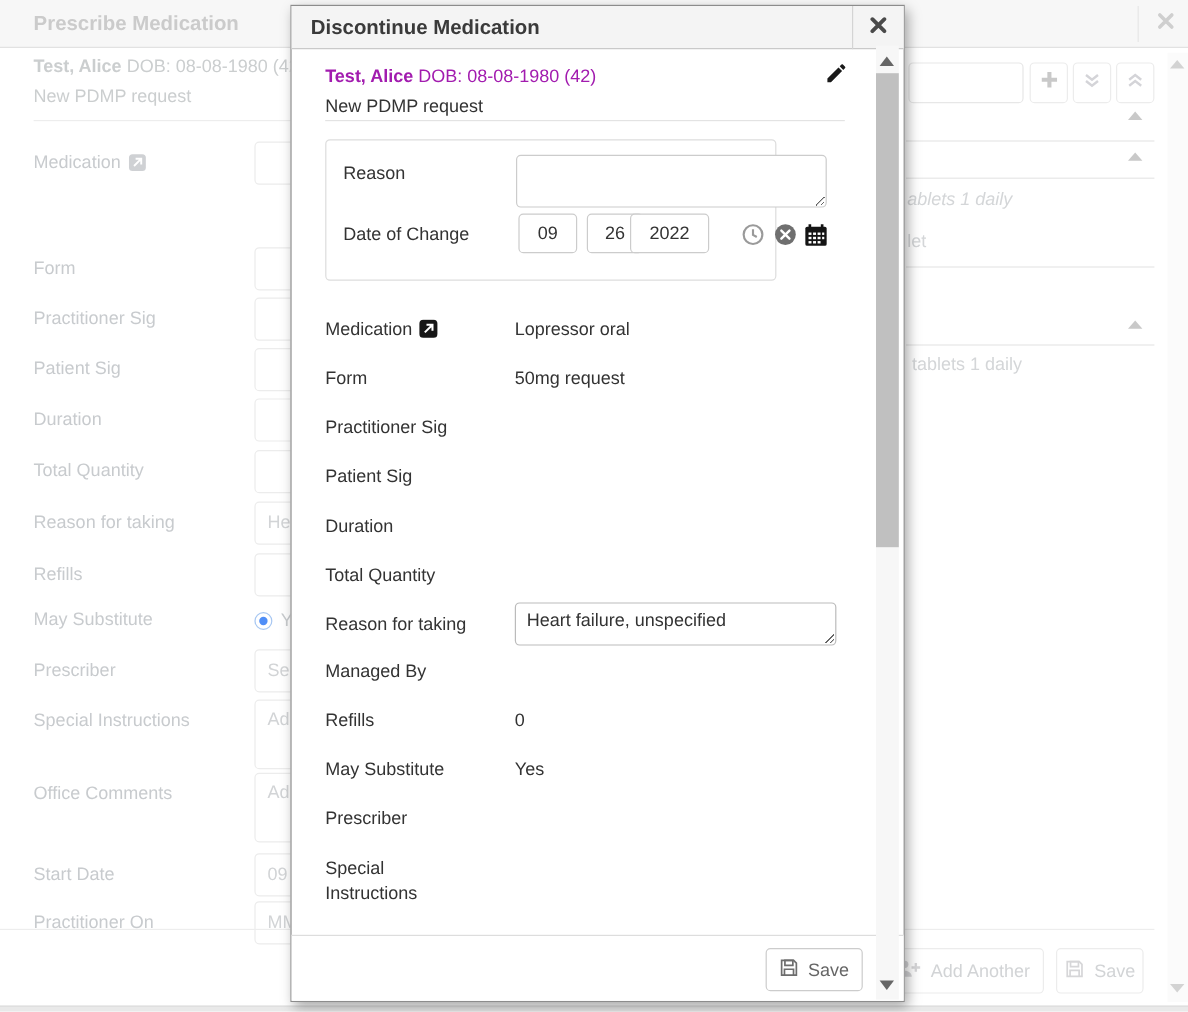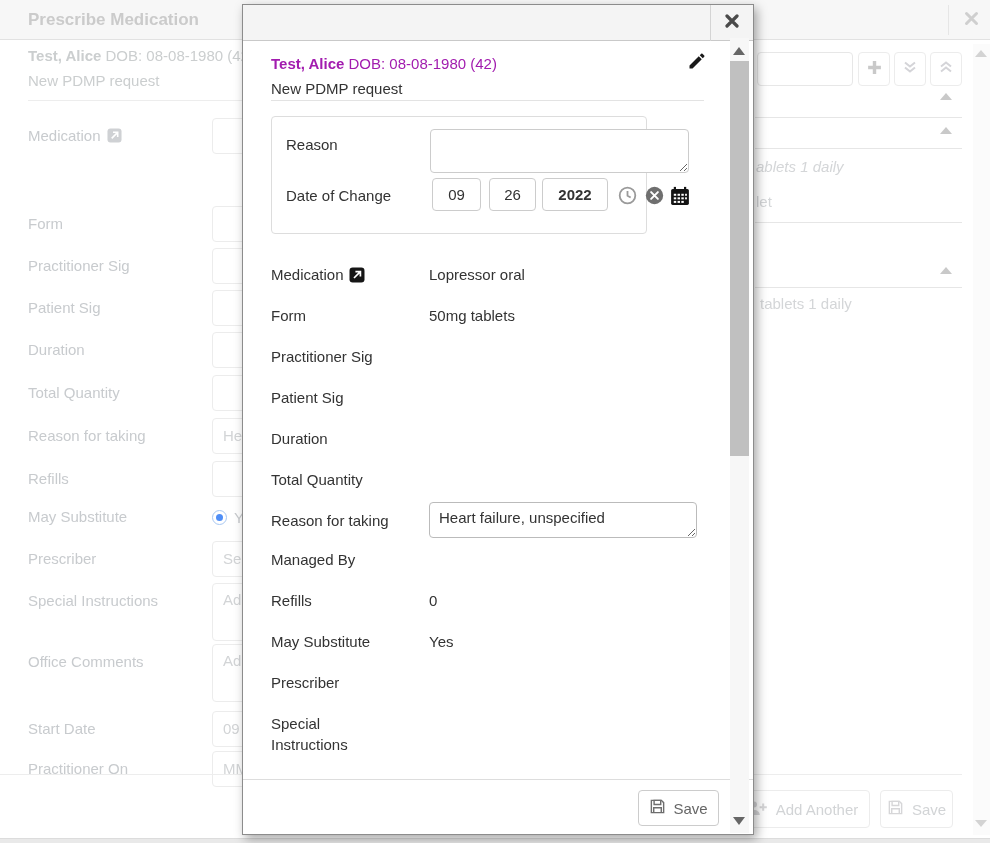--- a/index.html
+++ b/index.html
@@ -87,21 +87,21 @@
 
   .reason-box { position:absolute; left:28px; top:111px; width:376px; height:118px;
     border:1px solid #ddd; border-radius:4px;padding-left:20px; }
   .rb-reason-label { position:absolute; left:14px; top:19px; font-size:15px; color:#333; }
   .rb-textarea { position:absolute; left:158px; top:12px; width:259px; height:44px;
     border:1px solid #ccc; border-radius:4px; resize:both; font-family:"Liberation Sans",sans-serif;
     font-size:15px; padding:6px 8px; color:#333; }
   .rb-date-label { position:absolute; left:14px; top:70px; font-size:15px; color:#333; }
   .date-input { position:absolute; top:61px; height:33px; border:1px solid #ccc; border-radius:4px;
     text-align:center; font-size:15px; color:#333; font-family:"Liberation Sans",sans-serif; }
-  .di-month { left:160px; width:49px; } .di-day { left:217px; width:47px; } .di-year { left:270px; width:66px;font-weight:bold; }
+  .di-month { left:160px; width:49px; } .di-day { left:217px; width:47px; } .di-year { left:253px; width:66px; }
   .rb-ico { position:absolute; top:69px; width:19px; height:19px; cursor:pointer; }
   .ico-clock { left:346px; } .ico-clear { left:373px; } .ico-cal { left:398px; }
 
   .modal-rows { position:absolute; left:28px; top:259px; width:440px; }
   .m-row { display:flex; min-height:21px; margin-bottom:20px; }
   .m-row.has-ta { margin-bottom:11px; }
   .m-label { width:118px; margin-right:40px; font-size:15px; color:#333; flex:none;
     display:inline; line-height:21px; }
   .m-label .ext-ico { margin-left:5px; vertical-align:-3px; }
   .m-value { font-size:15px; color:#333; line-height:21px; }
@@ -345,20 +345,21 @@
 
   <div class="pg-scroll">
     <div class="tri-up"></div>
     <div class="tri-down"></div>
   </div>
   <div class="bottom-strip"></div>
 </div>
 
 <div id="modal">
   <div class="modal-header">
+    <div class="modal-title">Discontinue Medication</div>
     <div class="modal-close">
       <span>
         <svg width="14" height="14" viewBox="0 0 14 14">
             <path d="M2 2l10 10M12 2L2 12" stroke="#4a4a4a" stroke-width="3.2" stroke-linecap="round"></path>
           </svg>
       </span>
     </div>
   </div>
 
   <div class="m-patient-name">
@@ -424,21 +425,21 @@
       </span>
     </span>
     <span class="m-value">Lopressor oral</span>
 
   </div>
 
   <div class="m-row">
     <span class="m-label">
       <span class="m-label-text">Form</span>
     </span>
-    <span class="m-value">50mg tablets</span>
+    <span class="m-value">50mg request</span>
 
   </div>
 
   <div class="m-row">
     <span class="m-label">
       <span class="m-label-text">Practitioner Sig</span>
     </span>
     <span class="m-value"></span>
 
   </div>

